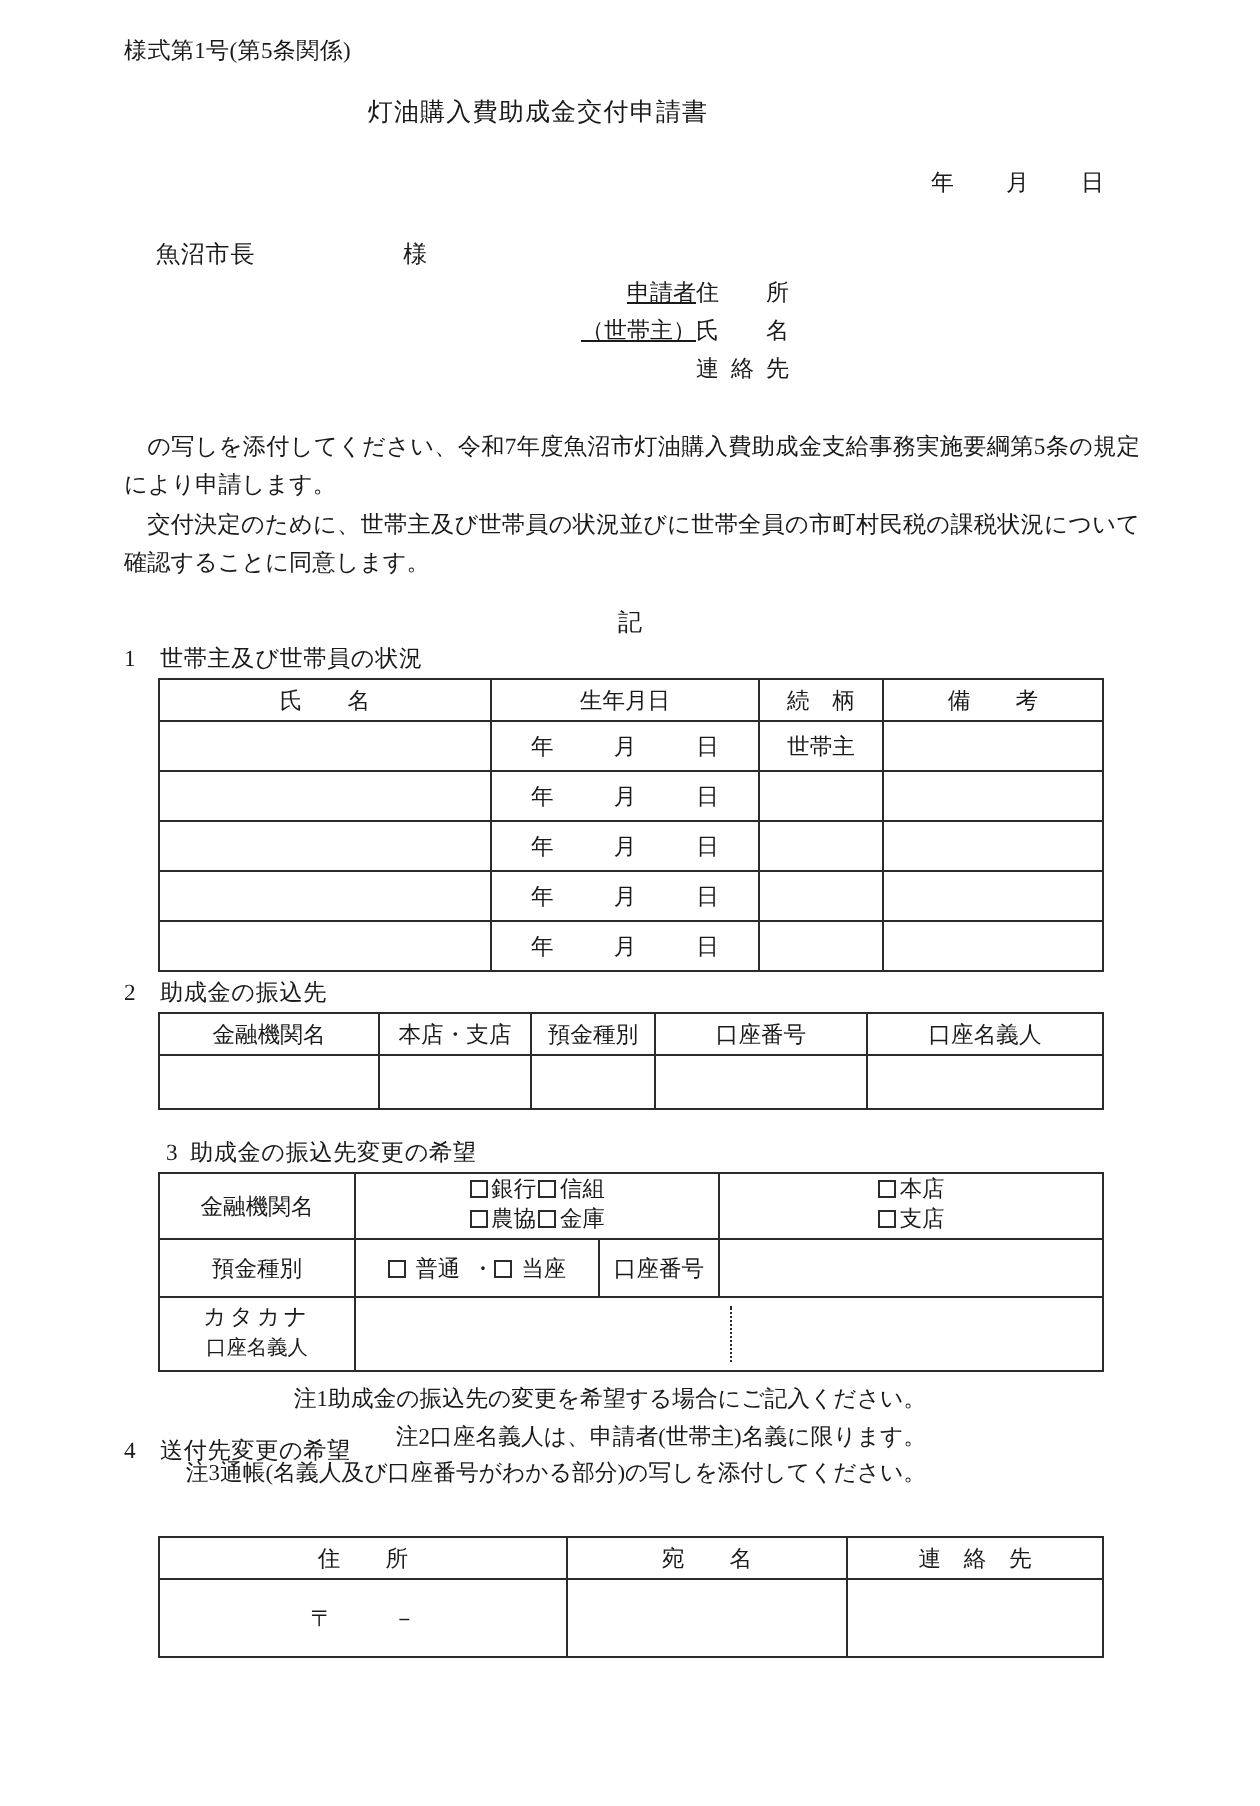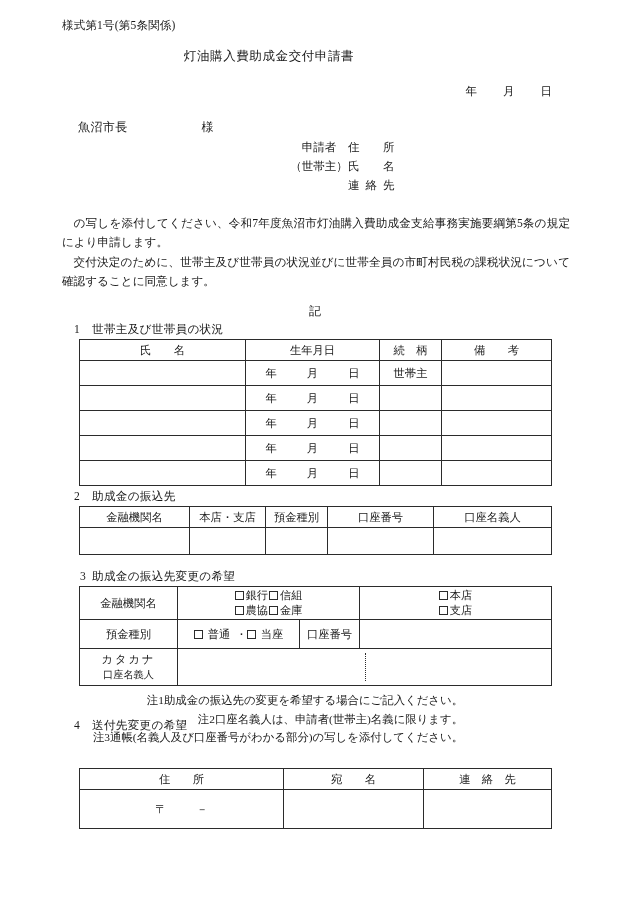--- a/index.html
+++ b/index.html
@@ -69,21 +69,22 @@
     font-size: 11.5px;
     line-height: 19px;
   }
   .applicant-block .ln {
     display: block;
     white-space: nowrap;
   }
   .applicant-block .lbl {
     display: inline-block;
     width: 58px;
-    text-align: center;
+    text-align: right;
+    text-decoration: underline;
   }
   .applicant-block .val {
     display: inline-block;
     letter-spacing: 6px;
   }
   .applicant-block .ln3 { text-align: left; padding-left: 58px; }
 
   
   .body-text {
     position: absolute;
@@ -107,21 +108,20 @@
     text-align: center;
     font-size: 12px;
   }
 
   
   .sec-head {
     position: absolute;
     font-size: 11.6px;
     white-space: nowrap;
     letter-spacing: 0.3px;
-    margin-left: 12px;
   }
   .sec-head .num {
     display: inline-block;
     width: 18px;
   }
 
   
   table.grid {
     position: absolute;
     border-collapse: collapse;
@@ -376,21 +376,21 @@
       <tr>
         <td style="height:26px;"></td>
         <td></td>
         <td></td>
         <td></td>
         <td></td>
       </tr>
     </tbody>
   </table>
 
-  <div class="sec-head" style="left:62px; top:569px;text-align:center;">
+  <div class="sec-head" style="left:77px; top:569px;text-align:center;">
     <span class="num">3</span><span>助成金の振込先変更の希望</span>
   </div>
 
   <table class="grid" style="left:79px; top:586px; width:472px;">
     <colgroup>
       <col style="width:98px;">
       <col style="width:122px;">
       <col style="width:60px;">
       <col style="width:192px;">
     </colgroup>

